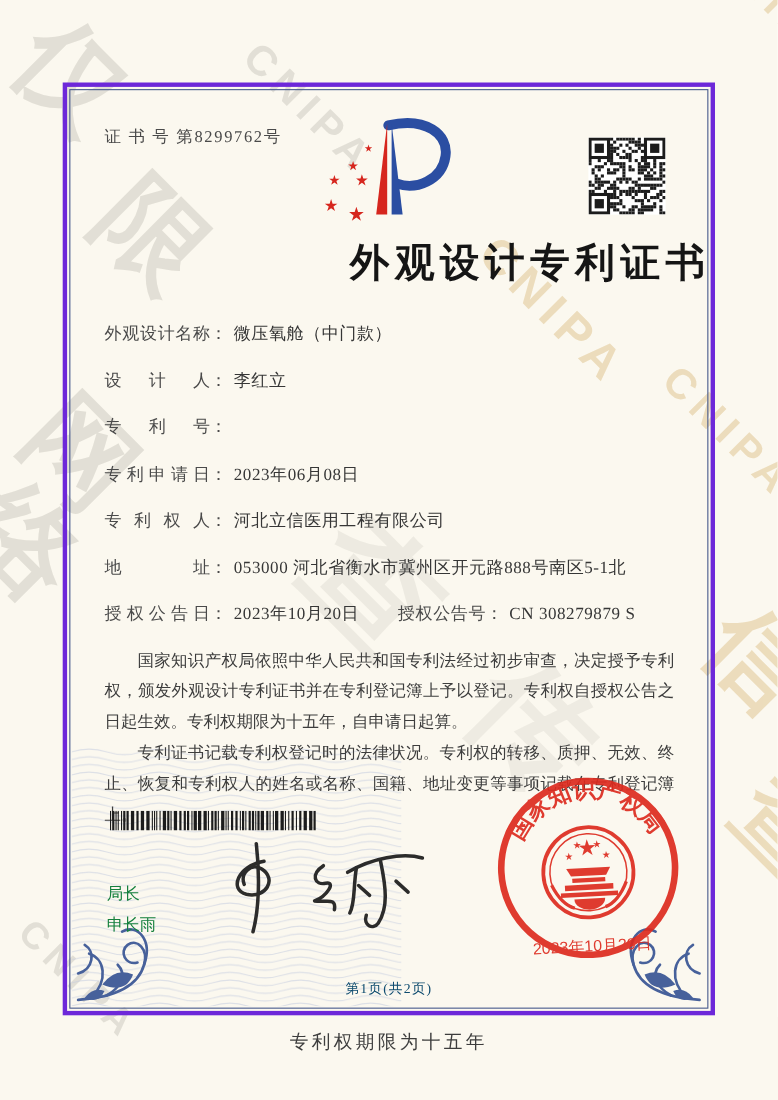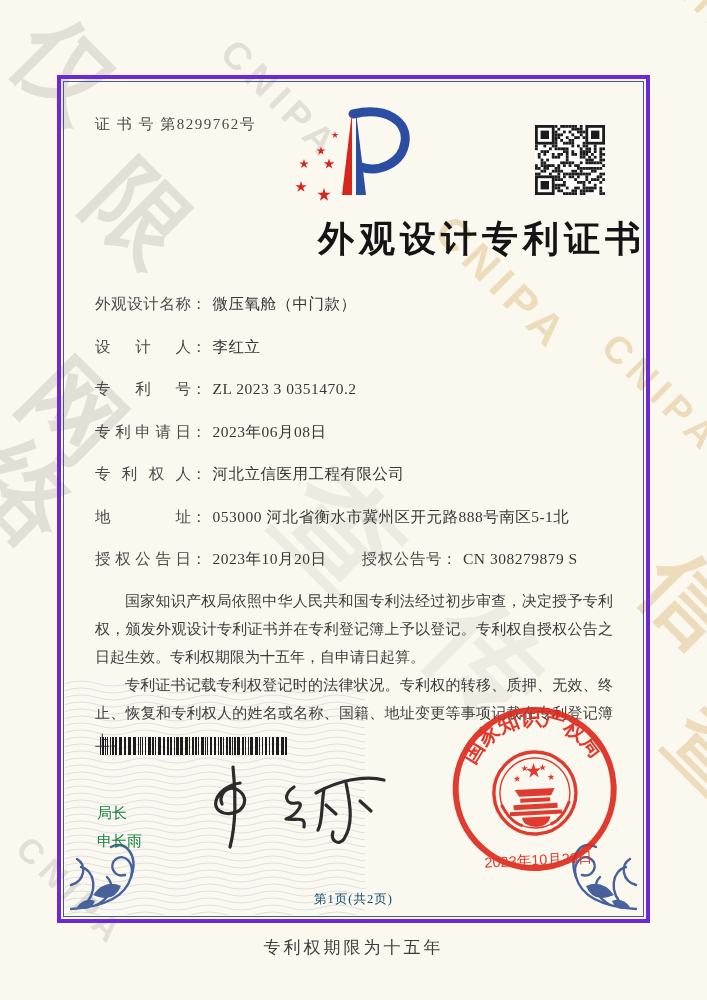--- a/index.html
+++ b/index.html
@@ -373,21 +373,20 @@
           <span class="fvalue">微压氧舱（中门款）</span>
       </div>
       <div class="frow">
         <span class="flabel">设计人</span>
           <span class="fcolon">：</span>
           <span class="fvalue">李红立</span>
       </div>
       <div class="frow">
         <span class="flabel">专利号</span>
           <span class="fcolon">：</span>
-          <span class="fvalue">ZL 2023 3 0351470.2</span>
       </div>
       <div class="frow">
         <span class="flabel">专利申请日</span>
           <span class="fcolon">：</span>
           <span class="fvalue">2023年06月08日</span>
       </div>
       <div class="frow">
         <span class="flabel">专利权人</span>
           <span class="fcolon">：</span>
           <span class="fvalue">河北立信医用工程有限公司</span>

